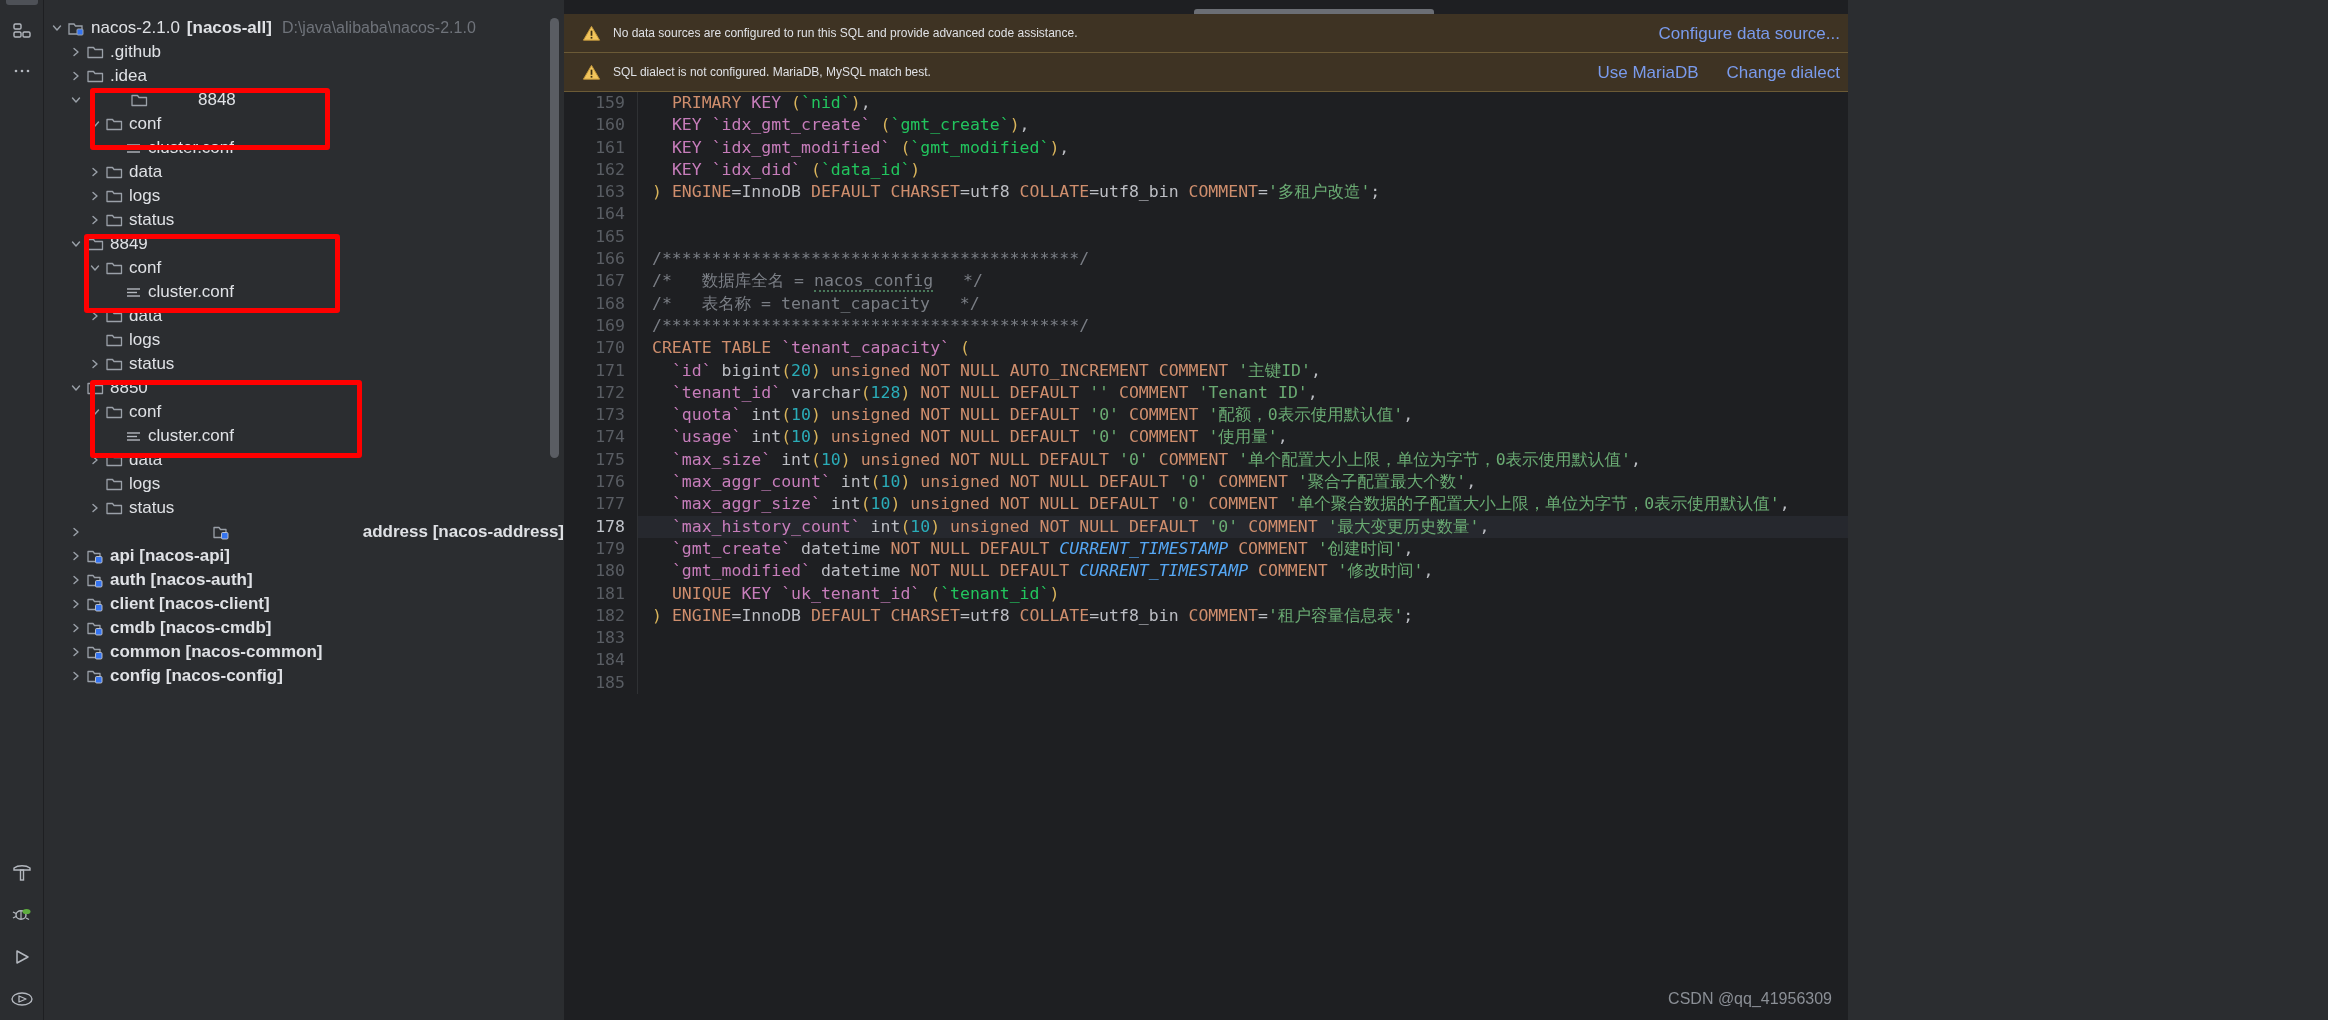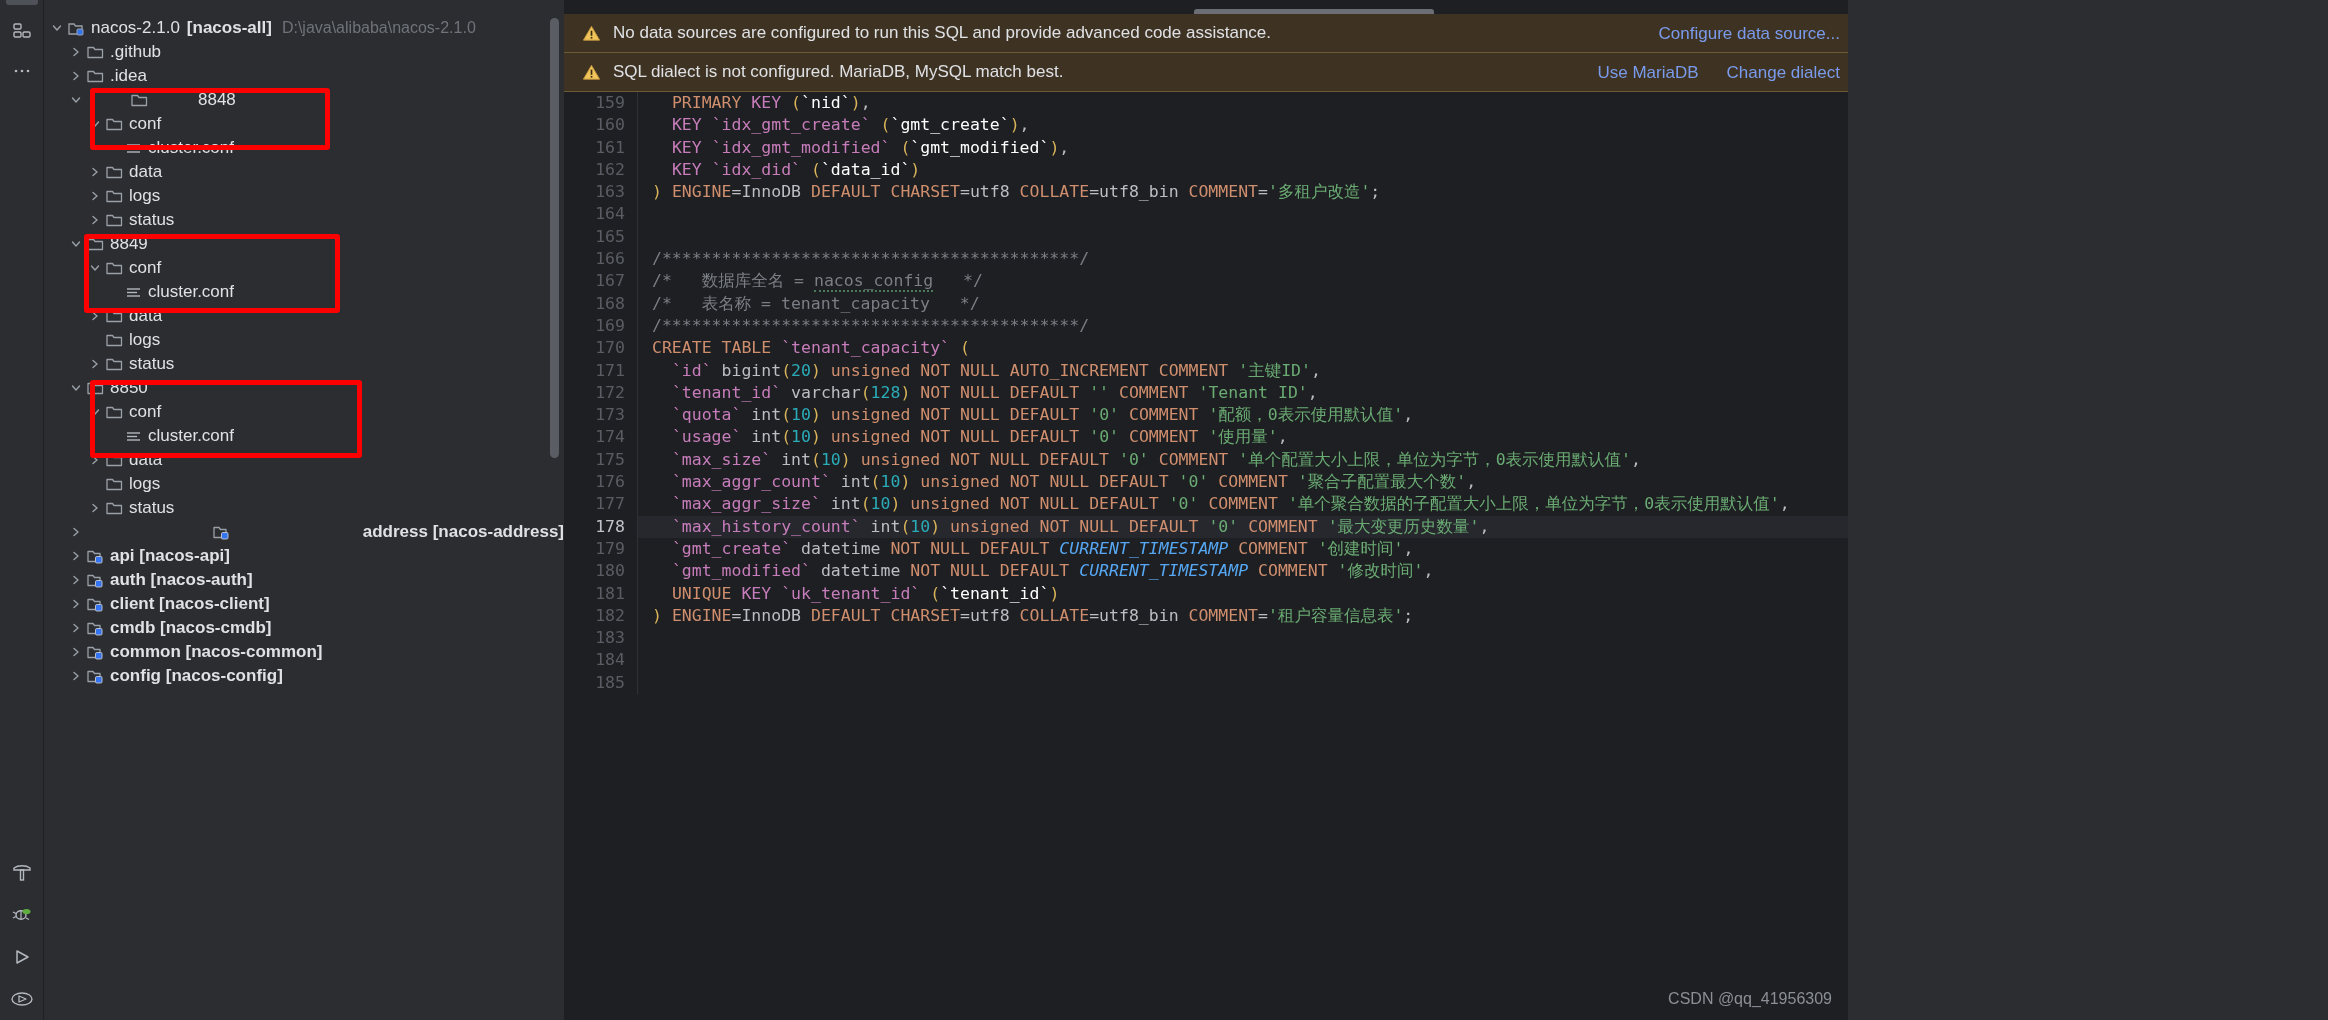--- a/index.html
+++ b/index.html
@@ -73,21 +73,21 @@
     background: #6b6e74; border-radius: 3px 3px 0 0;
   }
 
   .banner {
     height: 39px; background: #3e3323;
     display: flex; align-items: center;
     border-bottom: 1px solid #6b5a36;
     position: relative;
   }
   .banner .warn { margin-left: 18px; margin-right: 12px; display:flex; }
-  .banner .btext { font-size: 17px; color: #dfe1e5; }
+  .banner .btext { font-size: 12px; color: #dfe1e5; }
   .banner .actions { position:absolute; right: 0; top:0; height:39px; display:flex; align-items:center; gap: 28px; padding-right: 8px;}
   .banner .blink { font-size: 17px; color: #7a9bec; cursor: pointer; white-space: nowrap;}
 
   .code-wrap {
     position: absolute; left: 0; right: 0; top: 92px; bottom: 0;
     background: #1e1f22; overflow: hidden;
   }
   .code {
     display: flex; font-family: "DejaVu Sans Mono", monospace;
     font-size: 16.5px; line-height: 22.3px;
@@ -100,21 +100,21 @@
   .gutter .gl { height: 22.3px; }
   .gutter .gl.cur { color: #c0c4ca; }
   .lines { padding-left: 14px; flex: 1 1 auto; position: relative; }
   .ln { height: 22.3px; white-space: pre; color: #bcbec4; }
   .ln.cur { background: #26282e; margin-left: -14px; padding-left: 14px; }
 
   
   .k  { color: #cf8e6d; }       
   .kw { color: #c77dbb; }       
   .id { color: #c77dbb; }       
-  .gi { color: #ffffff; }       
+  .gi { color: #22c55e; }       
   .num{ color: #2aacb8; }       
   .str{ color: #6aab73; }       
   .cm { color: #7a7e85; }       
   .br1{ color: #d9b45b; }       
   .it { color: #56a8f5; font-style: italic; }
   .squig { border-bottom: 2px dotted #49785a; }
 
   .watermark {
     position: absolute; right: 16px; bottom: 12px;
     font-size: 16px; color: #8b8f96;

